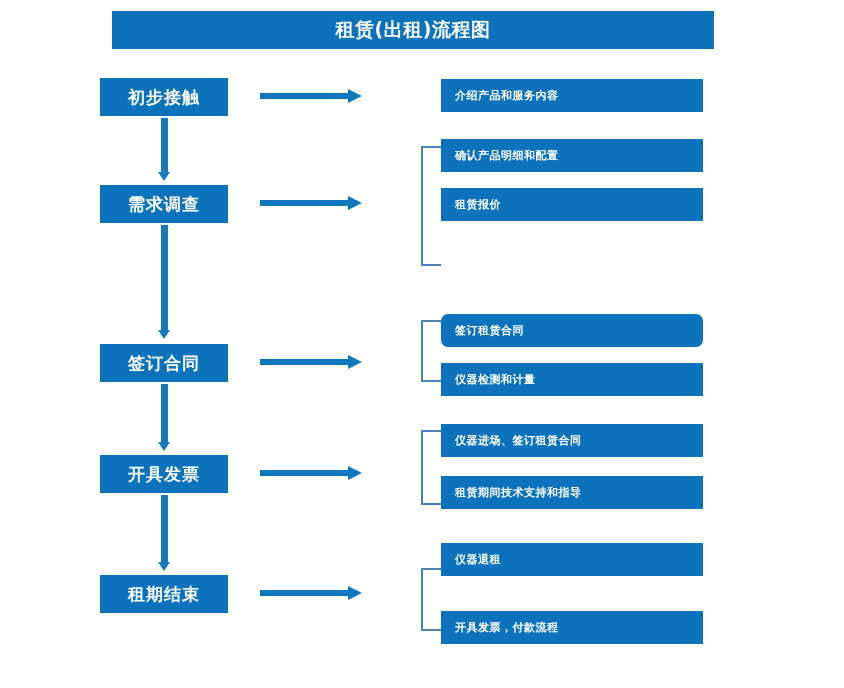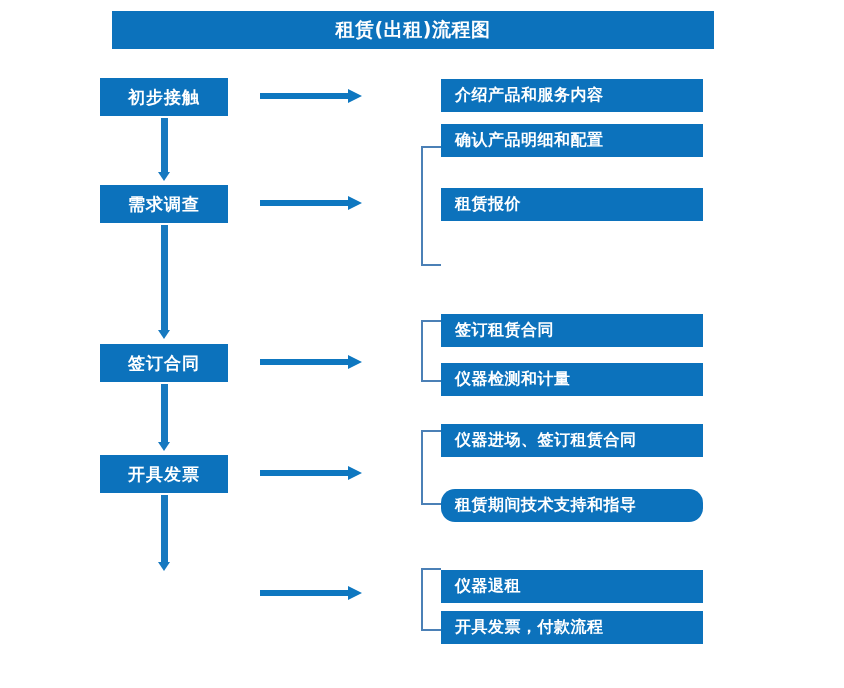--- a/index.html
+++ b/index.html
@@ -55,21 +55,21 @@
   
   .detail-box {
     position: absolute;
     left: 441px;
     width: 262px;
     height: 33px;
     background: #0C72BC;
     color: #ffffff;
     display: flex;
     align-items: center;
-    font-size: 16px;
+    font-size: 11px;
     font-weight: bold;
     padding-left: 14px;
     box-sizing: border-box;
     letter-spacing: 0.5px;
   }
 
   
   .v-arrow {
     position: absolute;
     left: 158px;
@@ -137,20 +137,21 @@
   <div class="title-bar">租赁(出租)流程图</div>
 
   <div class="stage-box" style="top:185px;">需求调查</div>
 
   <div class="stage-box" style="top:78px;">初步接触</div>
 
   <div class="stage-box" style="top:344px;">签订合同</div>
 
   <div class="stage-box" style="top:455px;">开具发票</div>
 
+  <div class="stage-box" style="top:575px;">租期结束</div>
 
   <div class="v-arrow" style="top:118px; height:65px;">
     <div class="stem" style="height:54px;"></div>
     <div class="head" style="top:54px;"></div>
   </div>
 
   <div class="v-arrow" style="top:225px; height:116px;">
     <div class="stem" style="height:105px;"></div>
     <div class="head" style="top:105px;"></div>
   </div>
@@ -186,30 +187,30 @@
       <div class="head"></div>
   </div>
 
   <div class="bracket" style="top:146px; height:120px;"></div>
   <div class="bracket" style="top:320px; height:62px;"></div>
   <div class="bracket" style="top:430px; height:75px;"></div>
   <div class="bracket" style="top:568px; height:63px;"></div>
 
   <div class="detail-box" style="top:79px;">介绍产品和服务内容</div>
 
-  <div class="detail-box" style="top:124px;">确认产品明细和配置</div>
+  <div class="detail-box" style="top:139px;">确认产品明细和配置</div>
 
   <div class="detail-box" style="top:188px;">租赁报价</div>
 
 
-  <div class="detail-box" style="top:314px;">签订租赁合同</div>
+  <div class="detail-box" style="top:314px;border-radius:7px;">签订租赁合同</div>
 
   <div class="detail-box" style="top:363px;">仪器检测和计量</div>
 
   <div class="detail-box" style="top:424px;">仪器进场、签订租赁合同</div>
 
-  <div class="detail-box" style="top:489px;border-radius:14px;">租赁期间技术支持和指导</div>
-
-  <div class="detail-box" style="top:570px;">仪器退租</div>
+  <div class="detail-box" style="top:476px;">租赁期间技术支持和指导</div>
+
+  <div class="detail-box" style="top:543px;">仪器退租</div>
 
   <div class="detail-box" style="top:611px;">开具发票，付款流程</div>
 
 </div>
 
 </body></html>

